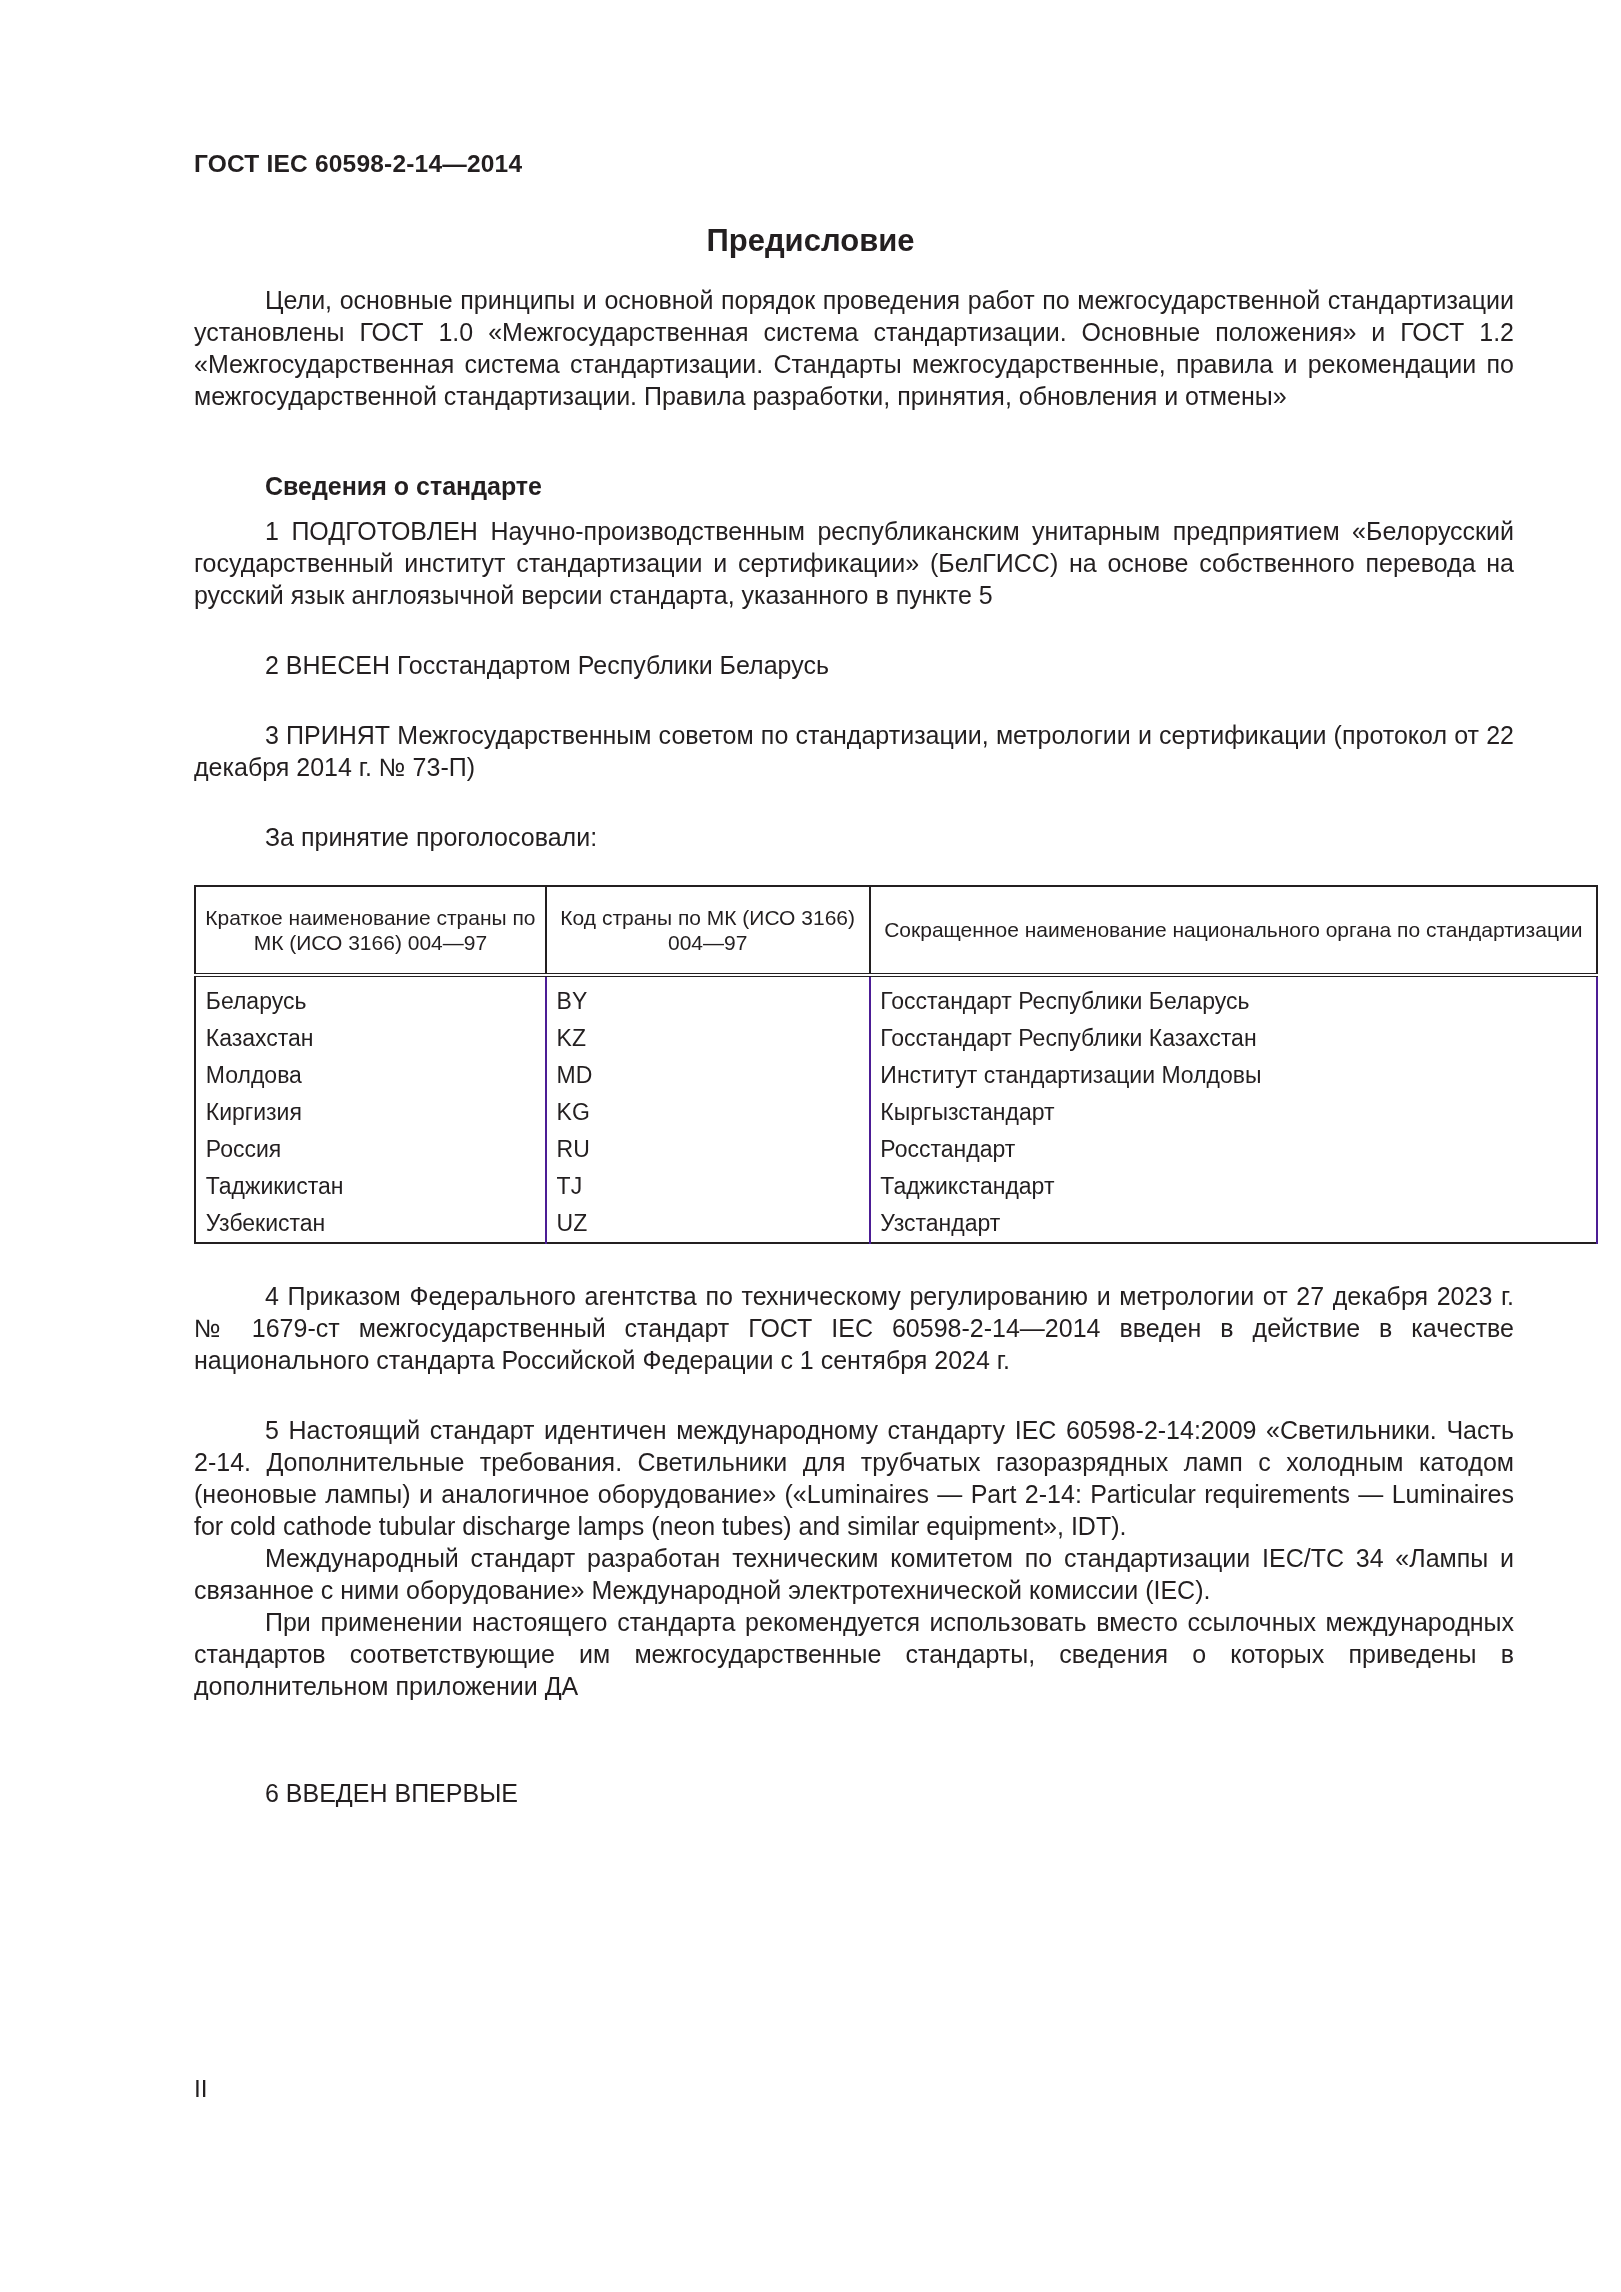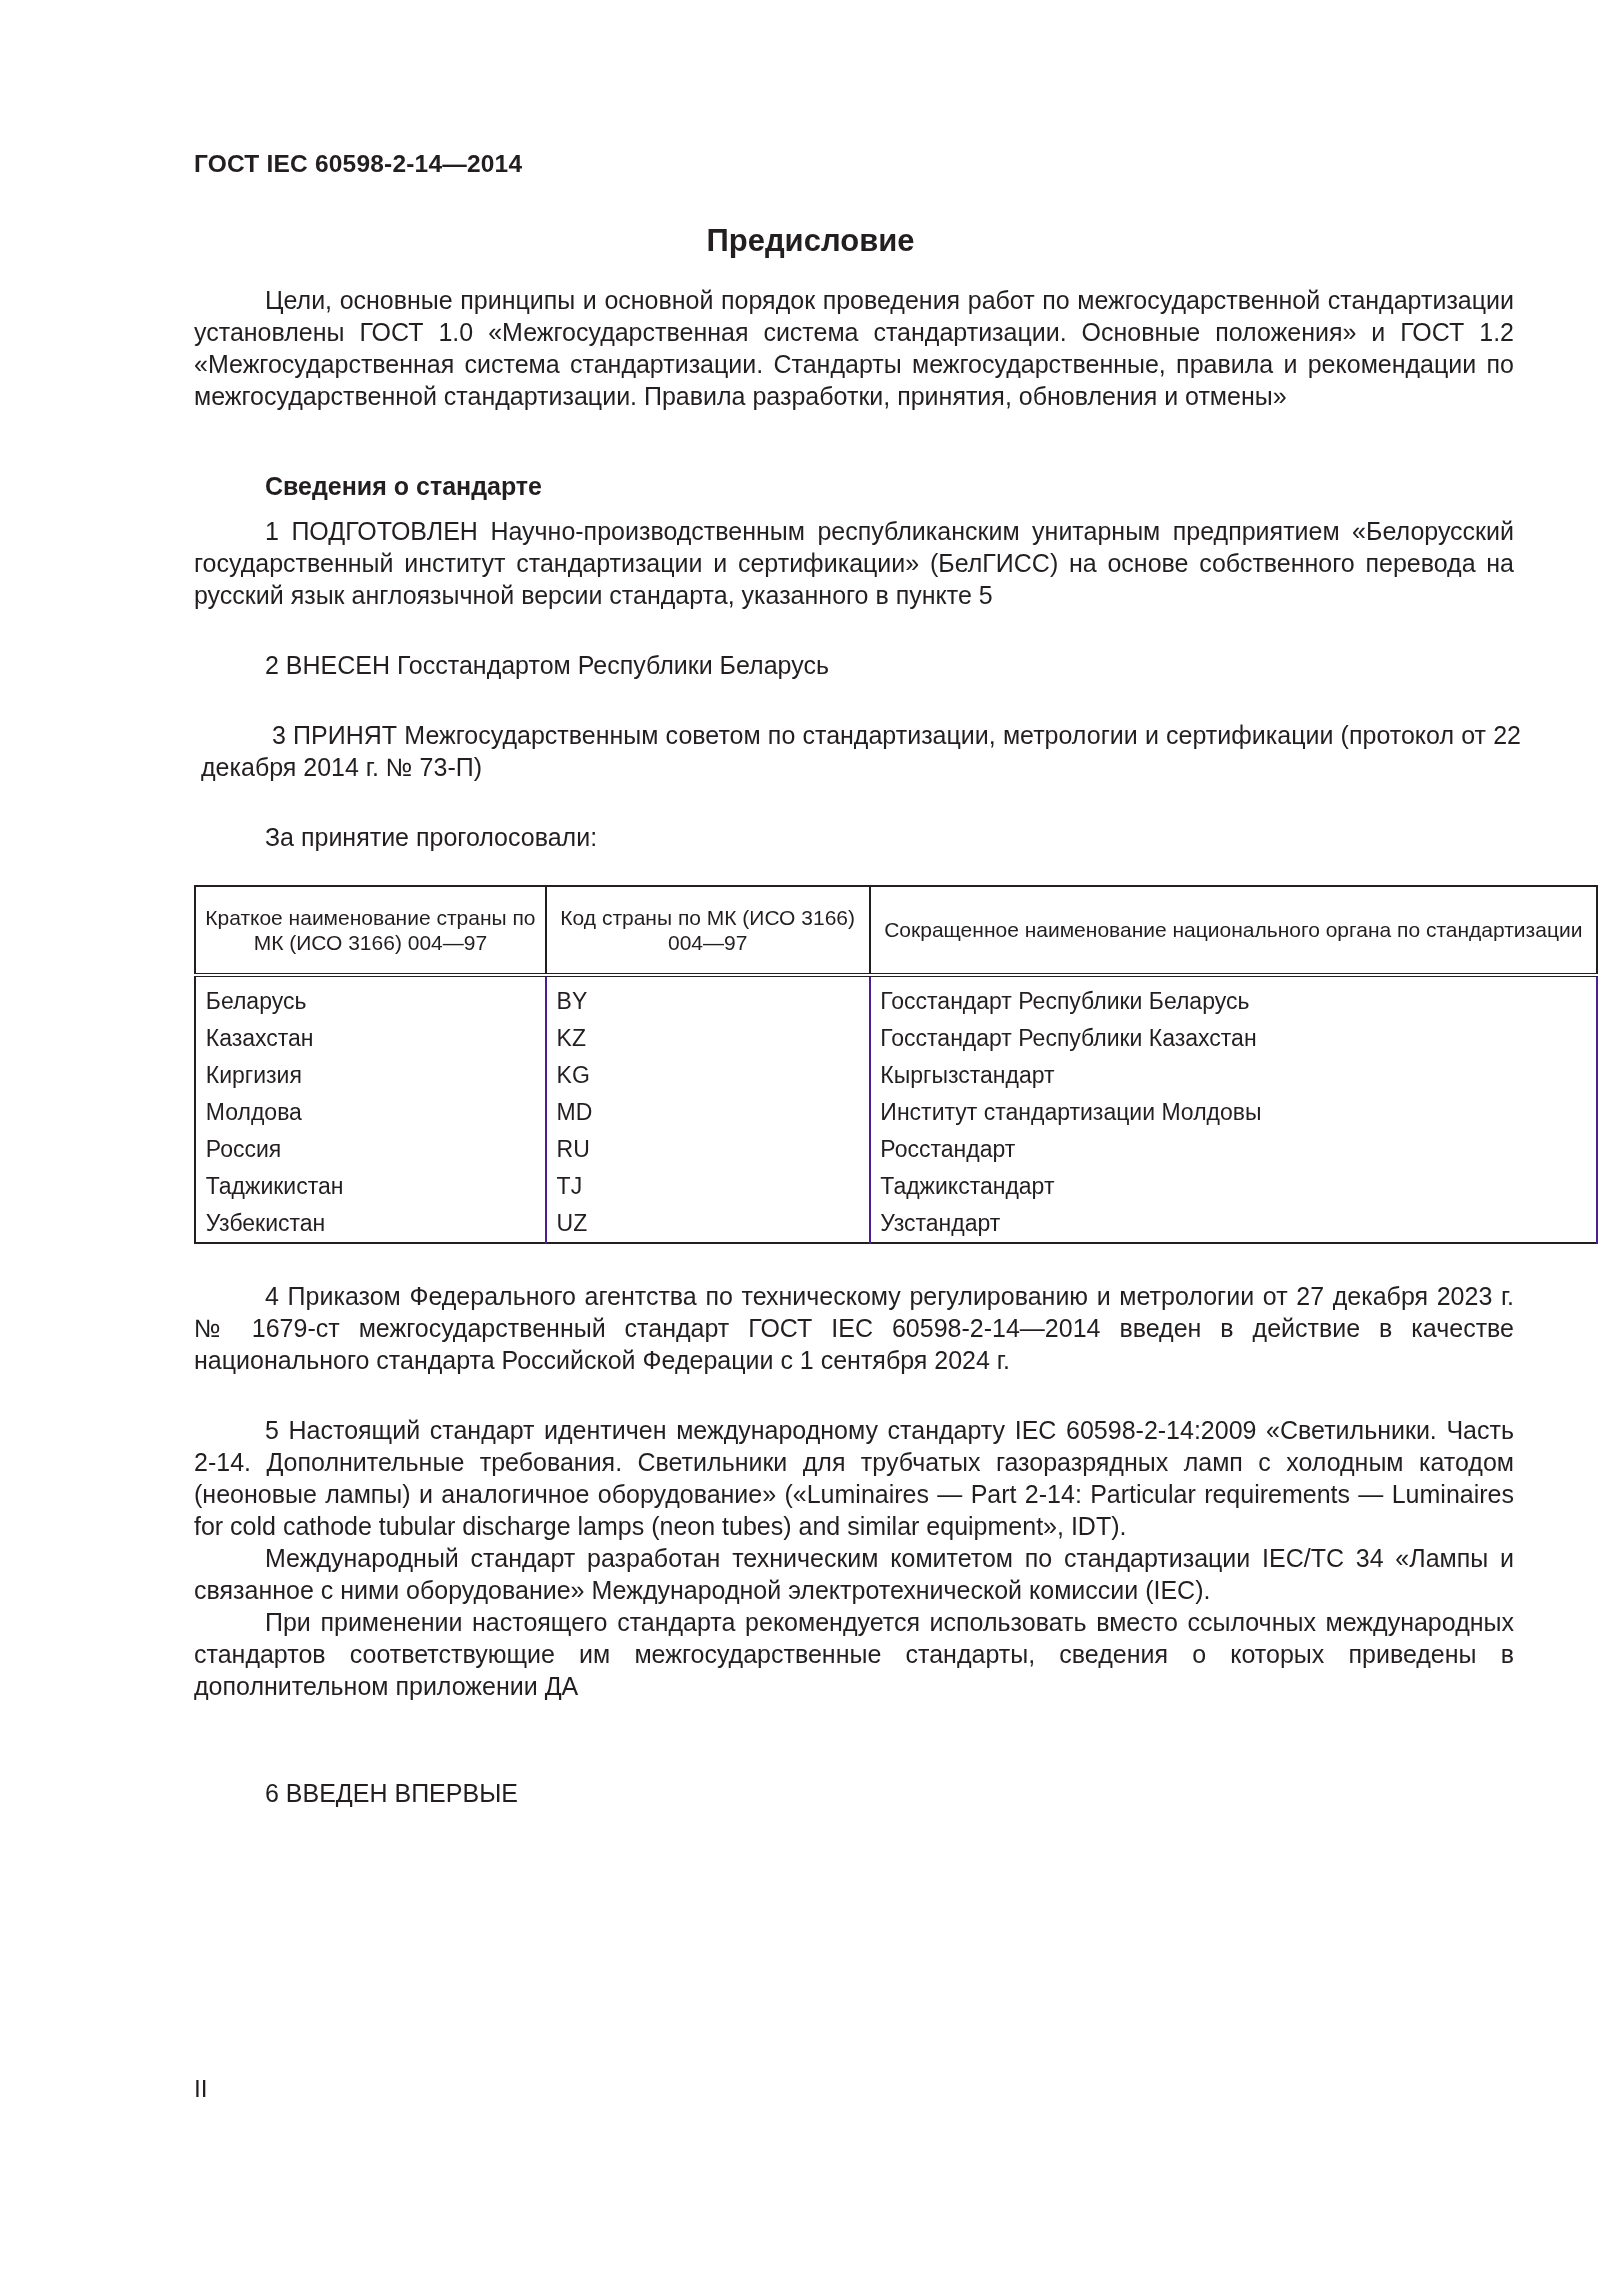--- a/index.html
+++ b/index.html
@@ -67,21 +67,21 @@
 </div>
 
 <div class="block" style="top:515px;">
   <p class="indent">1  ПОДГОТОВЛЕН Научно-производственным республиканским унитарным предприятием «Белорусский государственный институт стандартизации и сертификации» (БелГИСС) на основе собственного перевода на русский язык англоязычной версии стандарта, указанного в пункте 5</p>
 </div>
 
 <div class="block" style="top:649px;">
   <p class="indent">2  ВНЕСЕН Госстандартом Республики Беларусь</p>
 </div>
 
-<div class="block" style="top:719px;margin-left:7px;">
+<div class="block" style="top:719px;">
   <p class="indent">3  ПРИНЯТ Межгосударственным советом по стандартизации, метрологии и сертификации (протокол от 22 декабря 2014 г. № 73-П)</p>
 </div>
 
 <div class="block" style="top:821px;">
   <p class="indent">За принятие проголосовали:</p>
 </div>
 
 <table class="vote">
   <thead>
     <tr>
@@ -95,28 +95,28 @@
       <td>Беларусь</td>
       <td class="code">BY</td>
       <td>Госстандарт Республики Беларусь</td>
     </tr>
     <tr>
       <td>Казахстан</td>
       <td class="code">KZ</td>
       <td>Госстандарт Республики Казахстан</td>
     </tr>
     <tr>
+      <td>Молдова</td>
+      <td class="code">MD</td>
+      <td>Институт стандартизации Молдовы</td>
+    </tr>
+    <tr>
       <td>Киргизия</td>
       <td class="code">KG</td>
       <td>Кыргызстандарт</td>
-    </tr>
-    <tr>
-      <td>Молдова</td>
-      <td class="code">MD</td>
-      <td>Институт стандартизации Молдовы</td>
     </tr>
     <tr>
       <td>Россия</td>
       <td class="code">RU</td>
       <td>Росстандарт</td>
     </tr>
     <tr>
       <td>Таджикистан</td>
       <td class="code">TJ</td>
       <td>Таджикстандарт</td>

